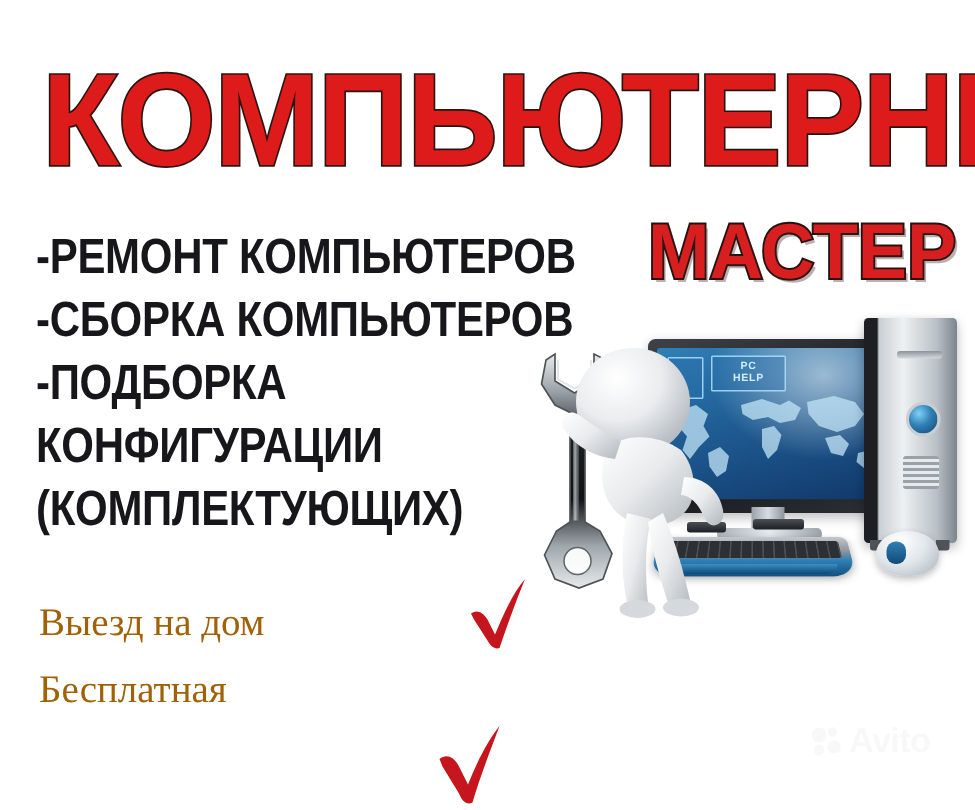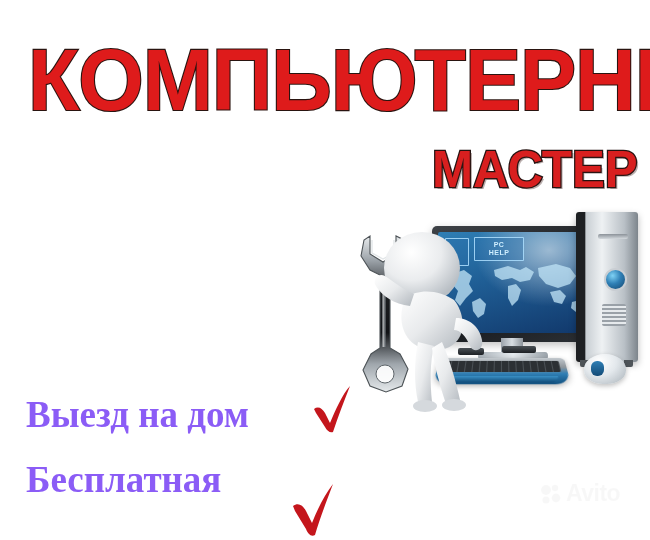--- a/index.html
+++ b/index.html
@@ -76,27 +76,27 @@
 
   
   .offers {
     position: absolute;
     left: 26px;
     top: 392px;
   }
   .offer-line {
     position: relative;
     font-family: "Liberation Serif", "DejaVu Serif", serif;
-    font-weight: bold;
-    font-size: 37px;
+    font-weight: normal;
+    font-size: 26px;
     line-height: 46px;
-    color: #8b5cf6;
+    color: #a16207;
     white-space: nowrap;
   }
-  .offer-line.wrapline { line-height: 44px; margin-top: 20px; }
+  .offer-line.wrapline { line-height: 44px; }
 
   
   .checkmark {
     position: absolute;
     pointer-events: none;
   }
   .check-1 { left: 310px; top: 383px; }
   .check-2 { left: 289px; top: 482px; }
 
   
@@ -298,20 +298,27 @@
 </style>
 </head>
 <body>
 
 <div id="poster">
 
   <div class="headline">КОМПЬЮТЕРНЫЙ</div>
 
   <div class="master-word">МАСТЕР</div>
 
+  <div class="services">
+    <div class="service-line">-РЕМОНТ КОМПЬЮТЕРОВ</div>
+    <div class="service-line">-СБОРКА КОМПЬЮТЕРОВ</div>
+    <div class="service-line">-ПОДБОРКА</div>
+    <div class="service-line">КОНФИГУРАЦИИ</div>
+    <div class="service-line">(КОМПЛЕКТУЮЩИХ)</div>
+  </div>
 
   <div class="illustration">
 
     <div class="monitor">
       <div class="monitor-screen">
         <svg class="world-map" viewBox="0 0 144 62">
           <g fill="#bfe3f5" opacity="0.9">
             <path d="M10 16 L22 12 L30 18 L27 26 L31 33 L24 40 L18 48 L13 42 L16 33 L10 26 Z"></path>
             <path d="M30 44 L38 40 L44 46 L42 56 L36 60 L31 53 Z"></path>
             <path d="M52 12 L66 8 L78 12 L84 9 L92 14 L88 22 L78 24 L70 20 L60 22 L53 18 Z"></path>

